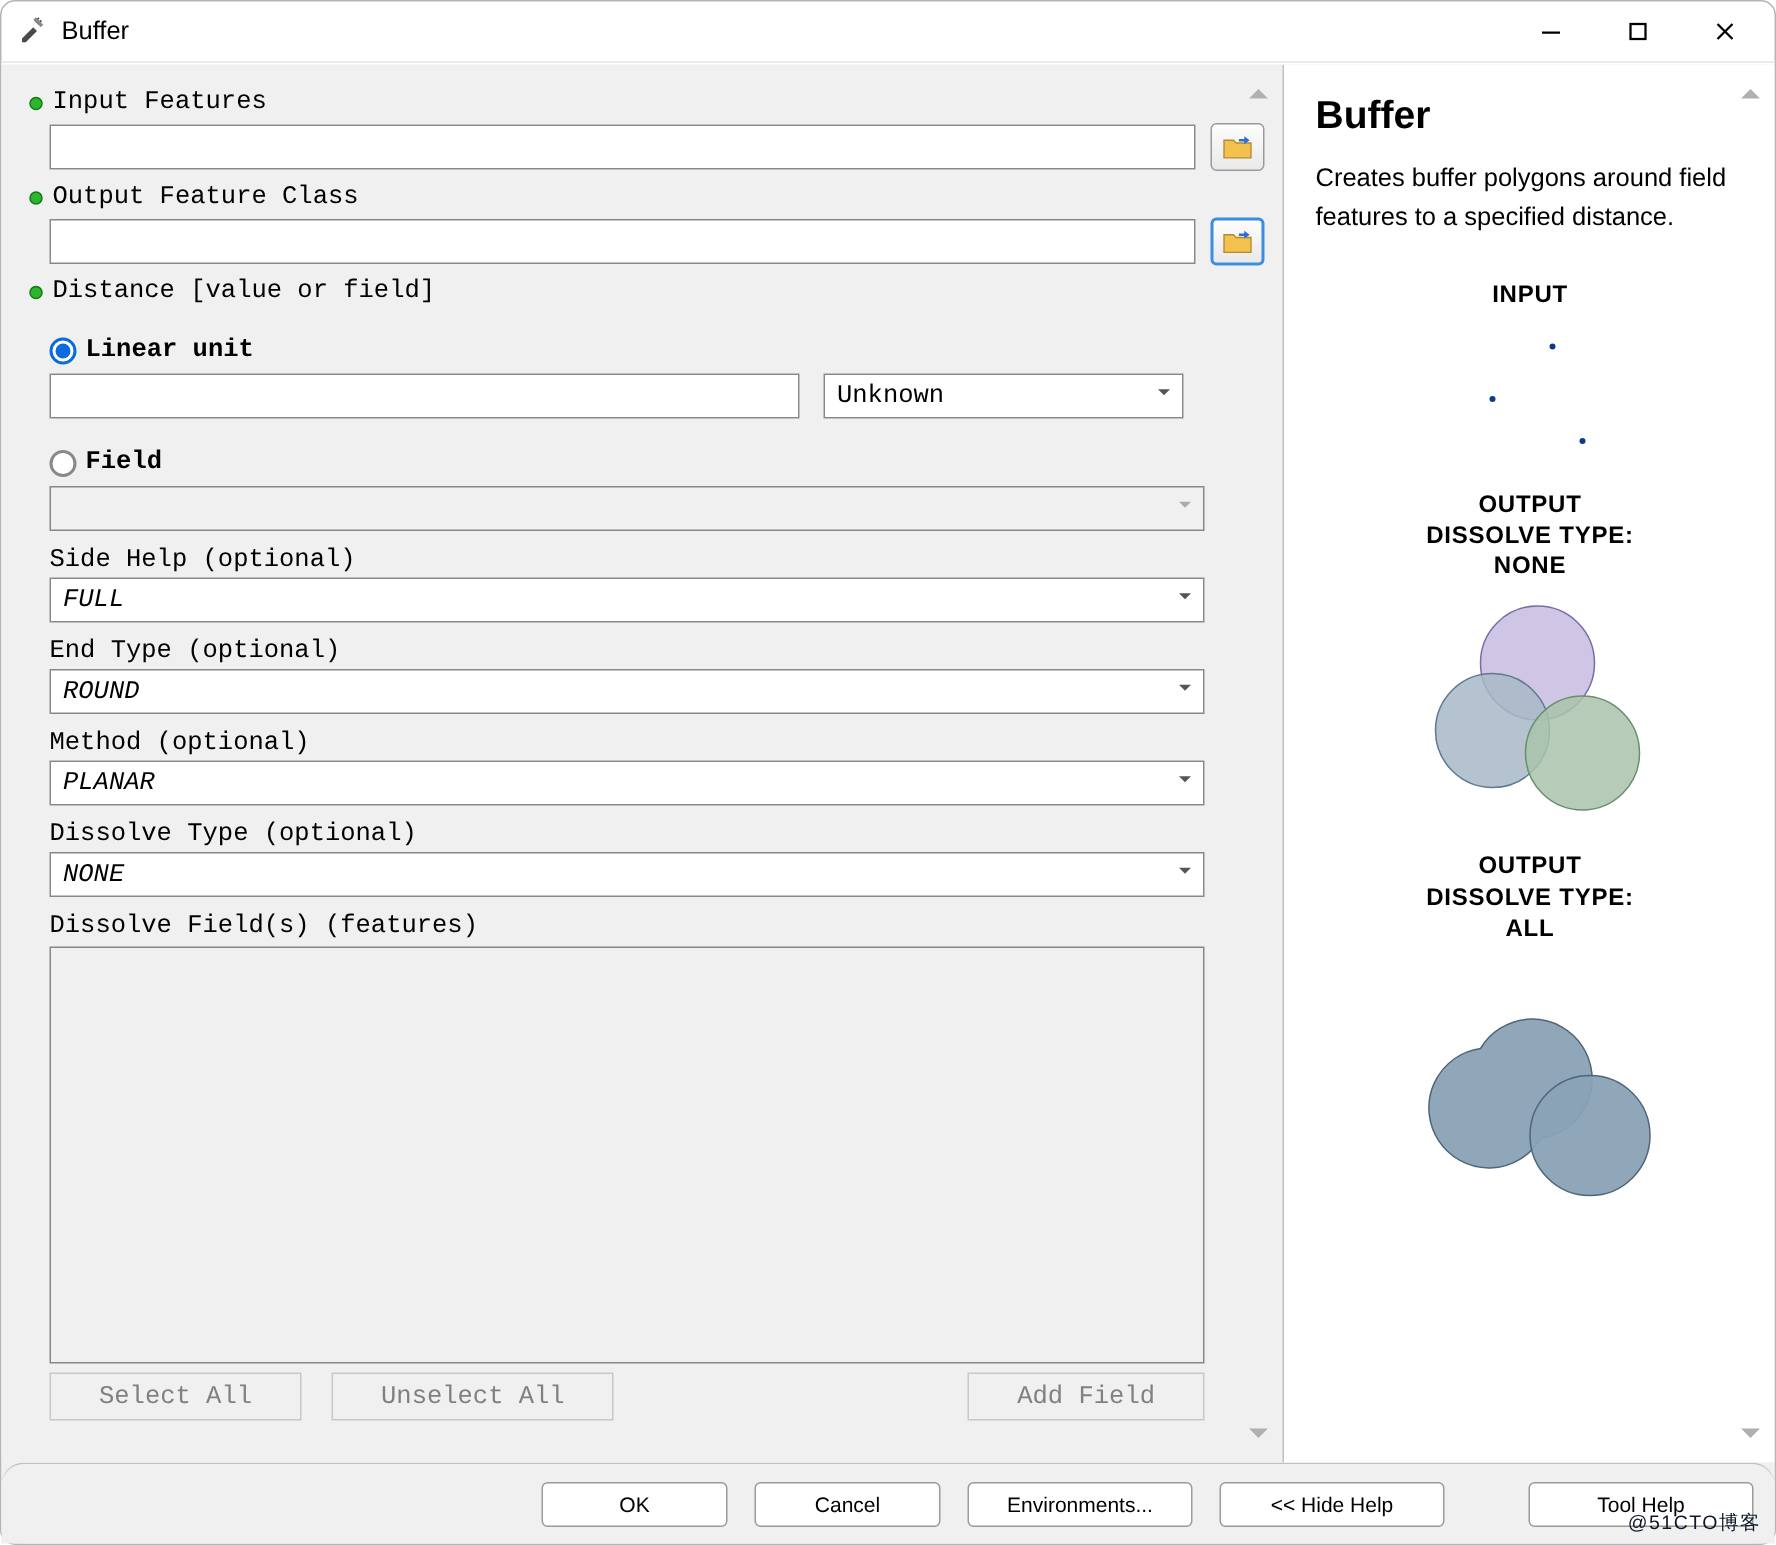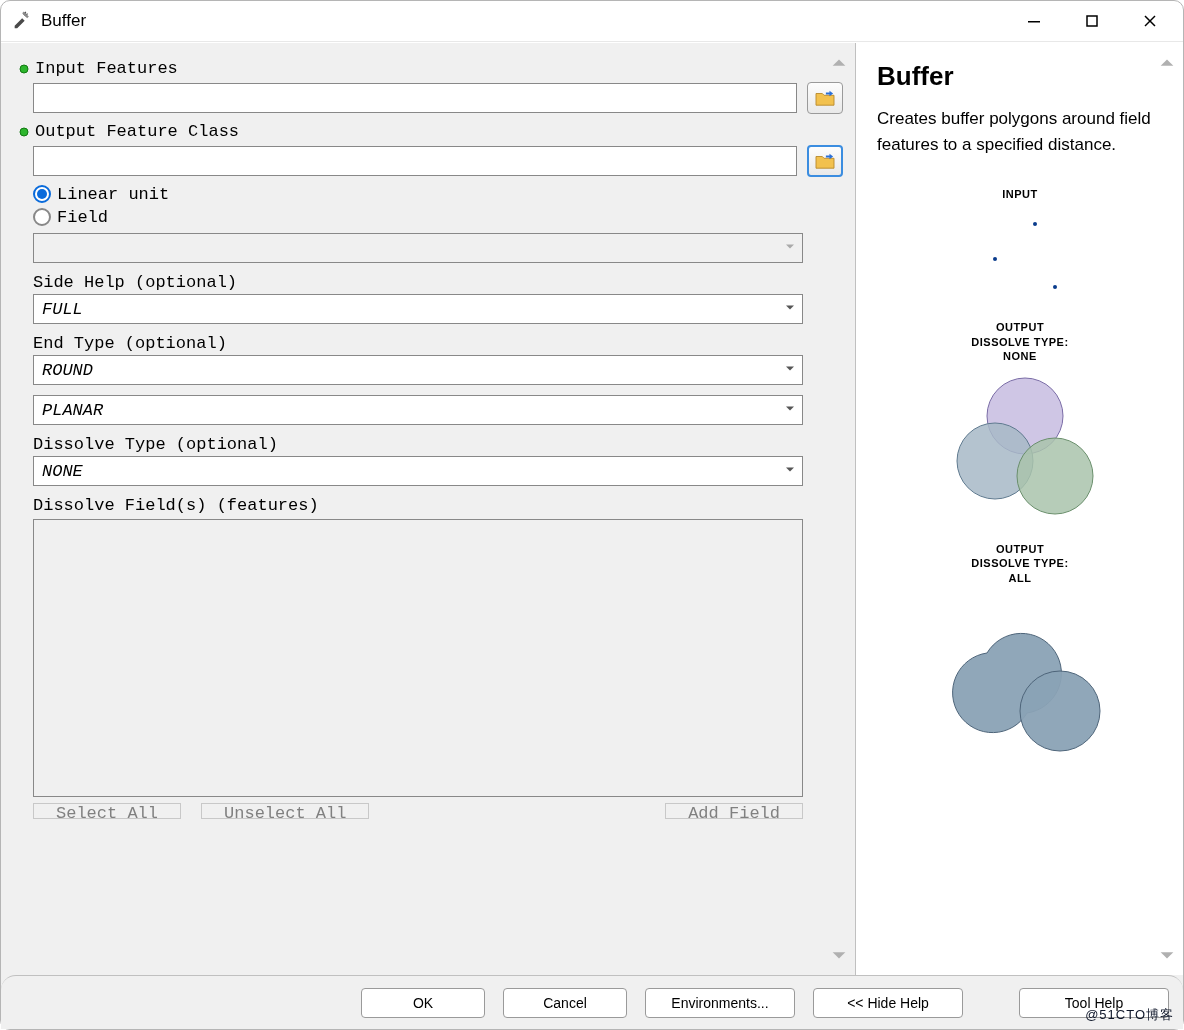--- a/index.html
+++ b/index.html
@@ -102,22 +102,22 @@
   border: 1px solid #9a9a9a;
   border-radius: 4px;
   background: linear-gradient(#fdfdfd,#e9e9e9);
   display: flex; align-items: center; justify-content: center;
   cursor: default;
 }
 .browse-btn.hl { border: 2px solid #3b8de0; }
 .browse-btn svg { width: 22px; height: 18px; }
 
 .radio-row {
-  display: flex; align-items: flex-start;
-  margin-left: 14px; margin-top: 4px;
+  display: flex; align-items: flex-end;
+  margin-left: 14px; margin-top: 20px; font-weight: bold;
 }
 .radio {
   width: 18px; height: 18px;
   border: 2px solid #888;
   border-radius: 50%;
   margin-right: 6px;
   display: inline-flex; align-items: center; justify-content: center;
   background: #fff;
 }
 .radio.sel { border-color: #0a6bdb; }
@@ -157,33 +157,33 @@
   background: #f0f0f0;
 }
 
 .list-btn-row {
   display: flex;
   margin: 4px 0 0 14px;
   width: calc(100% - 54px);
   gap: 20px;
 }
 .flat-btn {
-  height: 16px;
-  padding: 0 22px;
+  height: 32px;
+  padding: 0 32px;
   background: #f0f0f0;
   border: 1px solid #c8c8c8;
   color: #808080;
 }
 .spacer { flex: 1; }
 
 
 .help-title { font-size: 26px; font-weight: bold; margin-bottom: 14px; }
 .help-desc { font-size: 17px; line-height: 1.5; margin-bottom: 30px; }
 .help-illustration { text-align: center; }
-.hi-label { font-weight: bold; font-size: 11px; letter-spacing: .5px; margin: 18px 0 8px 0; line-height: 1.3; }
+.hi-label { font-weight: bold; font-size: 16px; letter-spacing: .5px; margin: 18px 0 8px 0; line-height: 1.3; }
 
 
 .footer {
   height: 54px;
   border-top: 1px solid #c0c0c0;
   background: #f0f0f0;
   display: flex; align-items: center; justify-content: flex-end;
   padding: 0 14px; gap: 18px; border-radius: 15px;
 }
 .btn {
@@ -280,23 +280,40 @@
         <div class="input-row">
           <input class="text-input mono" type="text" value="" style="">
           <div class="browse-btn hl">
             <svg viewBox="0 0 24 20">
               <path fill="#f2c14e" stroke="#b8892b" d="M2 5h7l2 2h11v11H2z"></path>
               <path fill="#2a6fd6" d="M17 2l4 3-4 3V6h-4V4h4z"></path>
             </svg>
           </div>
         </div>
 
+        <div class="field-label">
+          <span class="req-dot">
+            <svg viewBox="0 0 10 10">
+                <circle cx="5" cy="5" r="4" fill="#2db52d" stroke="#117a11" stroke-width="1"></circle>
+              </svg>
+          </span>
+          <span class="mono">Distance [value or field]</span>
+        </div>
         <div class="radio-row">
           <span class="radio sel"></span>
           <span class="mono">Linear unit</span>
+        </div>
+        <div class="linear-row">
+          <input class="text-input mono" type="text" value="" style="">
+          <div class="dropdown unit-dd mono">
+            <span>Unknown</span>
+            <span class="dd-caret"><svg viewBox="0 0 12 12">
+                  <path d="M2 4l4 4 4-4z"></path>
+                </svg></span>
+          </div>
         </div>
         <div class="radio-row">
           <span class="radio"></span>
           <span class="mono">Field</span>
         </div>
         <div class="field-dd-row">
           <div class="dropdown disabled mono" style="width:100%;">
             <span></span>
             <span class="dd-caret"><svg viewBox="0 0 12 12">
                   <path fill="#aaa" d="M2 4l4 4 4-4z"></path>
@@ -313,20 +330,21 @@
         </div>
 
         <div class="sect-label-plain mono">End Type (optional)</div>
         <div class="dropdown full-dd mono">
           <span>ROUND</span>
           <span class="dd-caret"><svg viewBox="0 0 12 12">
                 <path d="M2 4l4 4 4-4z"></path>
               </svg></span>
         </div>
 
+        <div class="sect-label-plain mono">Method (optional)</div>
         <div class="dropdown full-dd mono">
           <span>PLANAR</span>
           <span class="dd-caret"><svg viewBox="0 0 12 12">
                 <path d="M2 4l4 4 4-4z"></path>
               </svg></span>
         </div>
 
         <div class="sect-label-plain mono">Dissolve Type (optional)</div>
         <div class="dropdown full-dd mono">
           <span>NONE</span>

